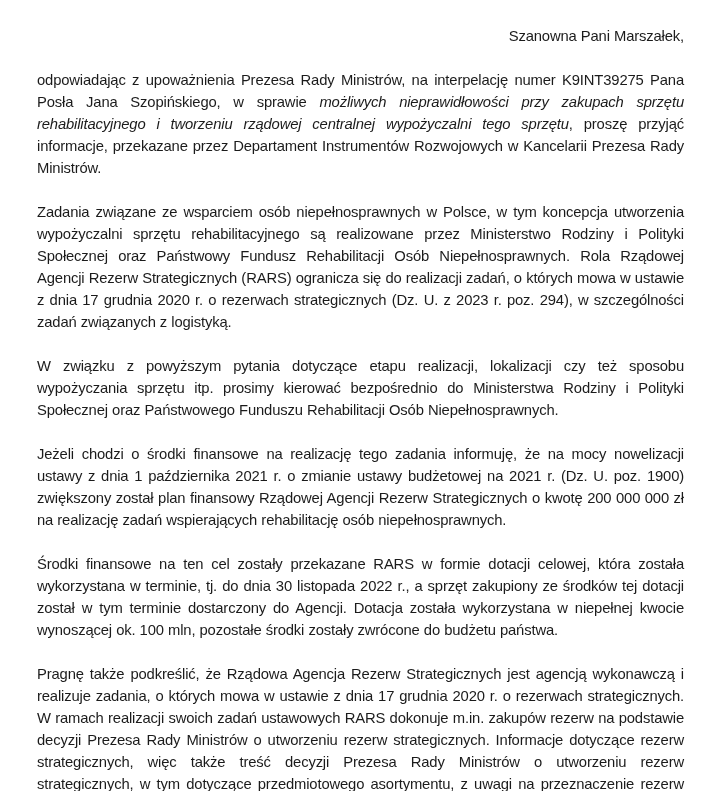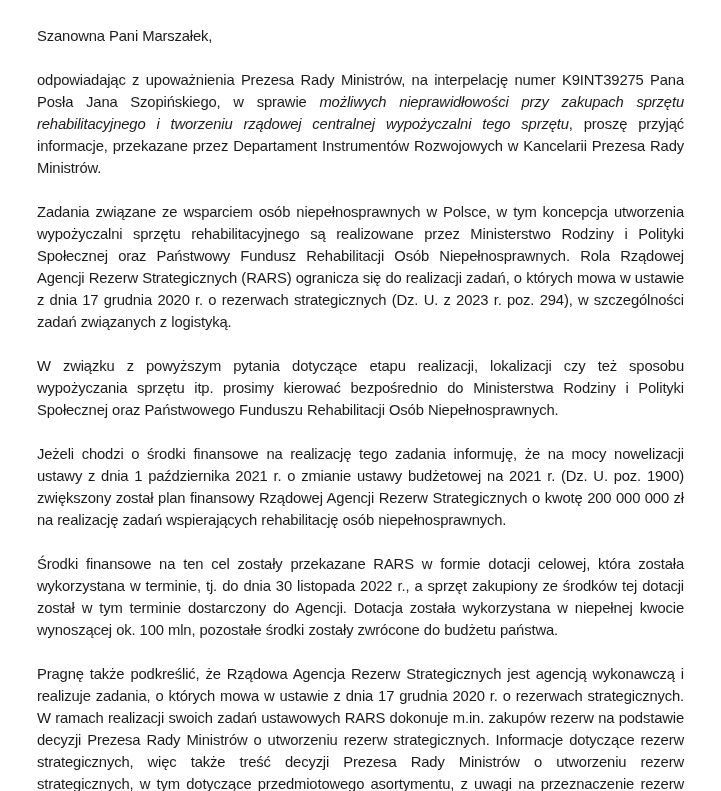--- a/index.html
+++ b/index.html
@@ -24,21 +24,21 @@
     word-spacing: 0.2px;
   }
   .para {
     margin: 0 0 22px 0;
     text-align: justify;
   }
   .para:last-child {
     margin-bottom: 0;
   }
   .salutation {
-    text-align: left;
+    text-align: right;
   }
   .run-italic {
     font-style: italic;
   }
 </style>
 </head>
 <body style="background: rgb(255, 255, 255);">
 
 <div class="page" style="color: rgb(27, 27, 27);">
   <p class="para salutation">Szanowna Pani Marszałek,</p>

